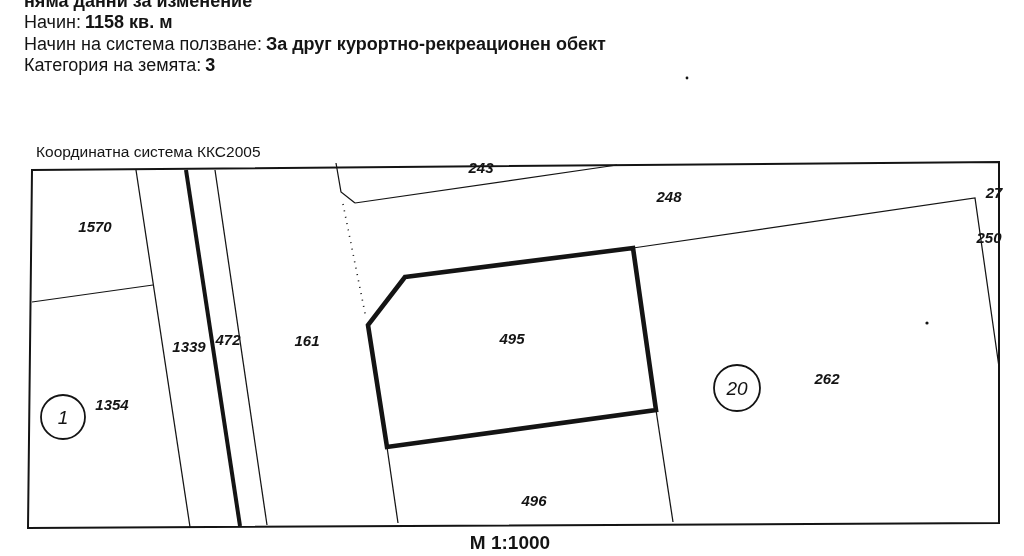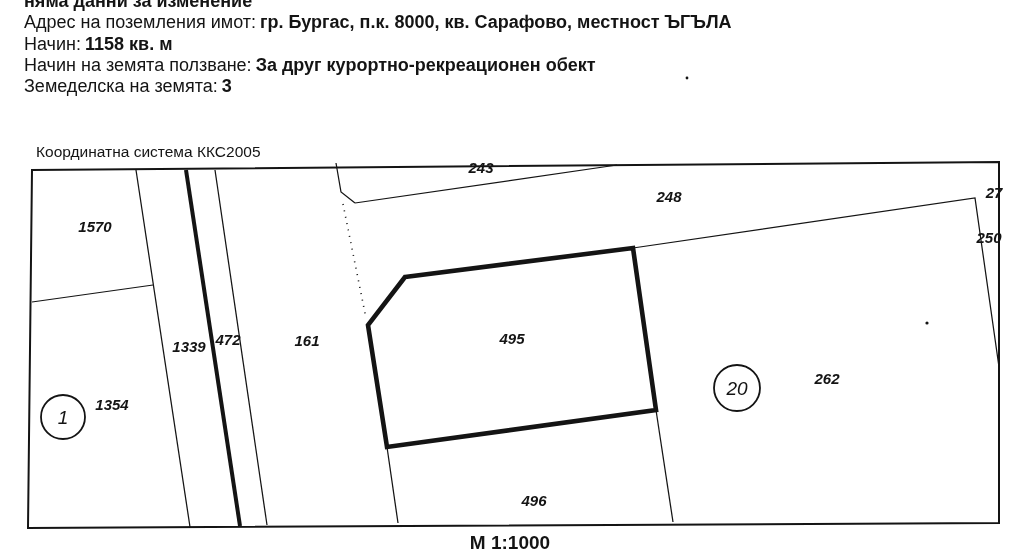--- a/index.html
+++ b/index.html
@@ -62,24 +62,23 @@
   .mid   { stroke: #141414; stroke-width: 2;    fill: none; }
   .thick { stroke: #141414; stroke-width: 4;    fill: none; }
   .subject { stroke: #141414; stroke-width: 4.6; fill: none; stroke-linejoin: miter; }
   .dotted { stroke: #141414; stroke-width: 1.6; fill: none; stroke-dasharray: 1 5.5; }
 </style>
 </head>
 <body>
 
 <div class="doc-header">
   <div class="row note">няма данни за изменение</div>
-  <div class="row"><span class="lbl">Адрес на поземления имот:</span><span class="val">гр. Бургас, п.к. 8000, кв. Сарафово, местност ЪГЪЛА</span></div>
   <div class="row"><span class="lbl">Начин:</span><span class="val">1158 кв. м</span></div>
-  <div class="row"><span class="lbl">Начин на земята ползване:</span><span class="val">За друг курортно-рекреационен обект</span></div>
-  <div class="row"><span class="lbl">Земеделска на земята:</span><span class="val">3</span></div>
+  <div class="row"><span class="lbl">Начин на система ползване:</span><span class="val">За друг курортно-рекреационен обект</span></div>
+  <div class="row"><span class="lbl">Категория на земята:</span><span class="val">3</span></div>
 </div>
 
 <svg class="map-layer" viewBox="0 0 1024 556">
 
   <text class="coord-label" x="36" y="157">Координатна система ККС2005</text>
 
   <polygon class="mid" points="32,170 999,162 999,523 28,528"></polygon>
 
   <line class="thin" x1="136" y1="170" x2="190" y2="527"></line>
   <line class="thick" x1="186" y1="170" x2="240" y2="526"></line>

